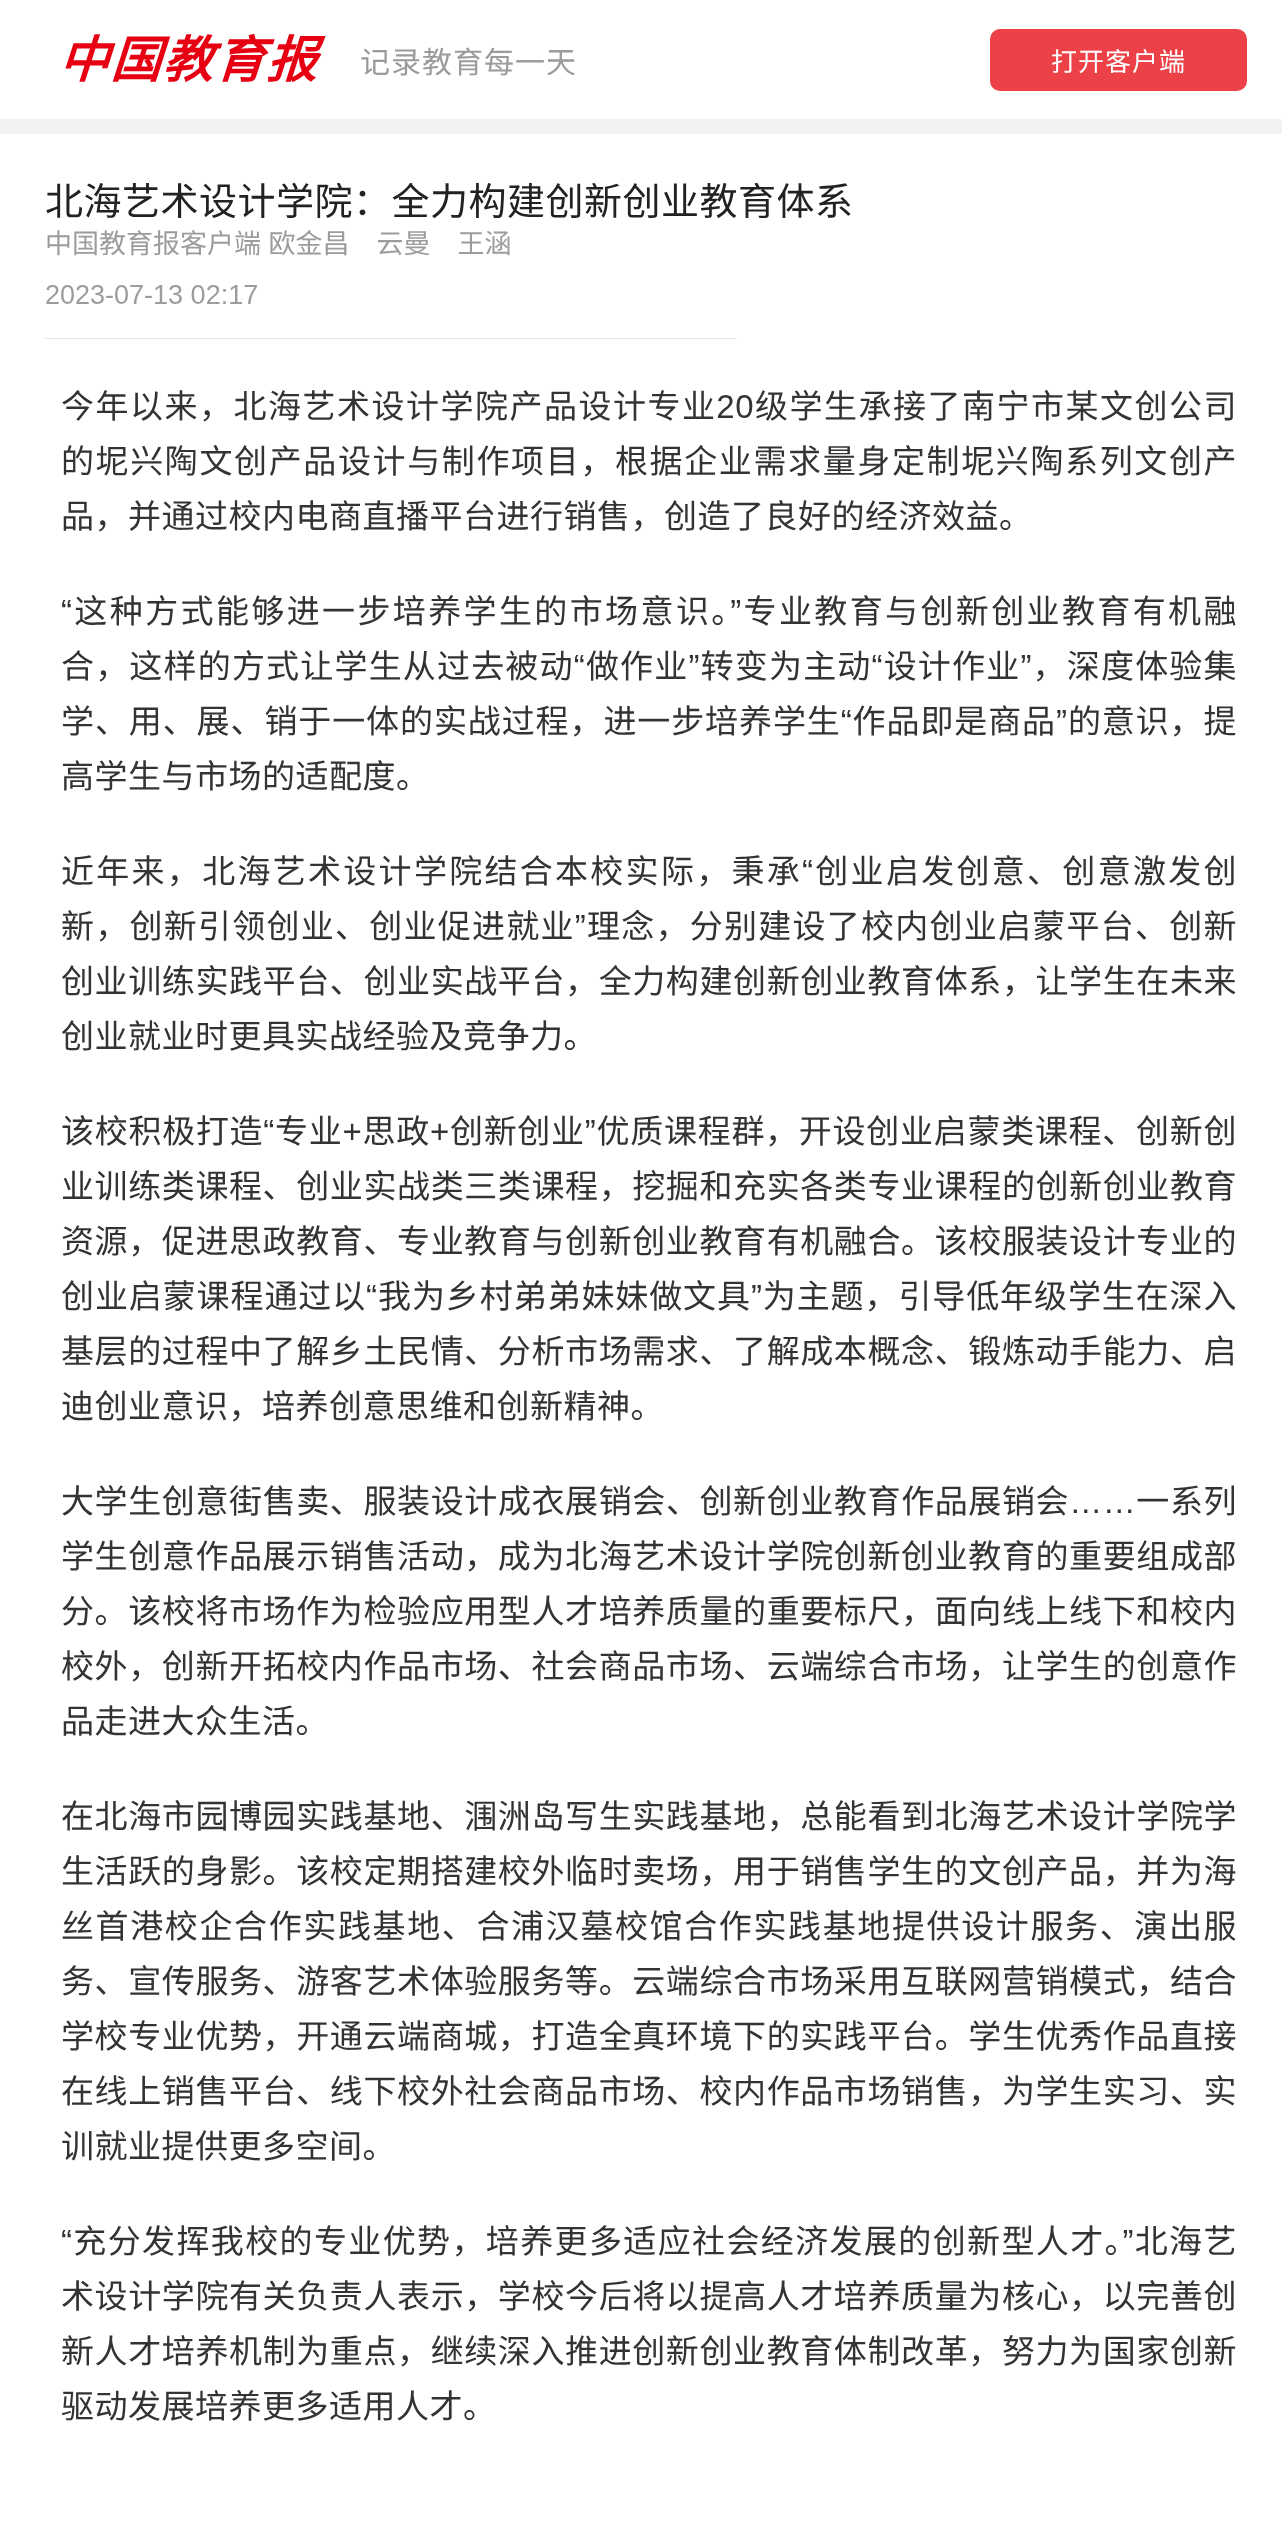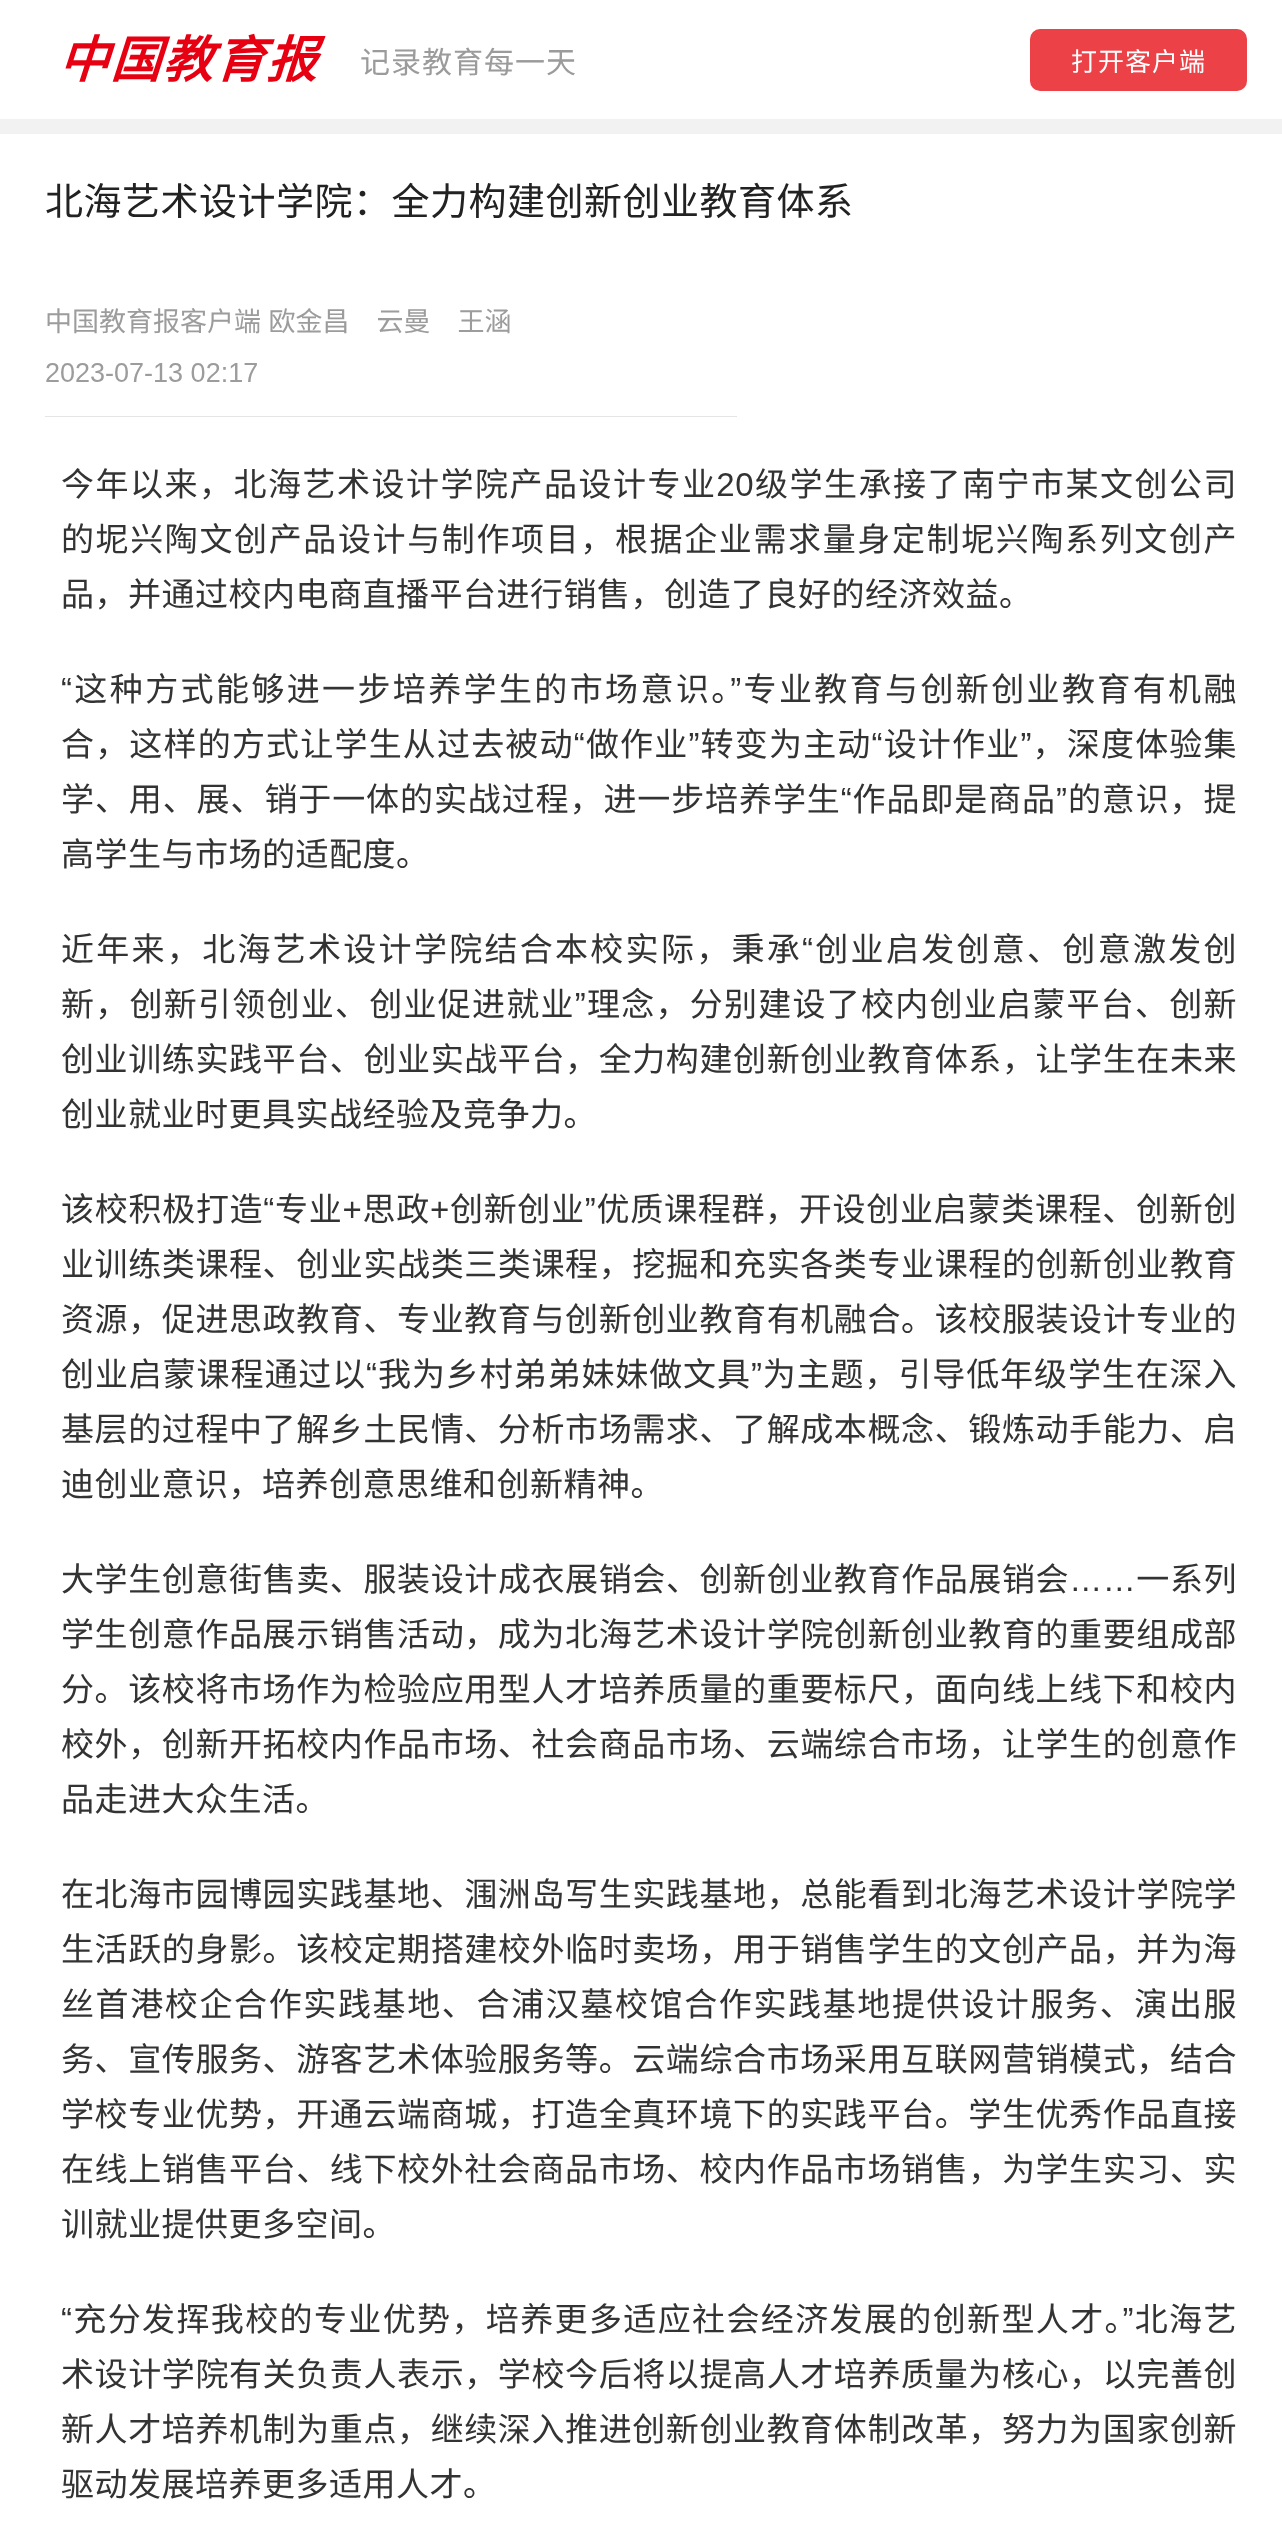--- a/index.html
+++ b/index.html
@@ -34,21 +34,21 @@
     display: inline-block;
   }
   .brand-tagline {
     color: #9b9b9b;
     font-size: 30px;
     margin-left: 40px;
     letter-spacing: 1px;
   }
   .open-app-btn {
     margin-left: auto;
-    width: 217px;
+    width: 257px;
     height: 62px;
     background: #ec4147;
     color: #ffffff;
     font-size: 26px;
     font-family: Liberation Mono, monospace;
     border: none;
     border-radius: 10px;
     cursor: pointer;
     letter-spacing: 1px;
   }
@@ -64,21 +64,20 @@
   }
   .article-title {
     margin: 44px 0 0 0;
     font-size: 38px;
     line-height: 1.3;
     font-weight: 400;
     color: #222222;
     letter-spacing: 0.5px;
   }
   .article-byline {
-    margin-top: 78px;
     color: #9c9c9c;
     font-size: 27px;
     line-height: 1.3;
   }
   .article-date {
     margin-top: 16px;
     color: #9c9c9c;
     font-size: 27px;
     line-height: 1.3;
   }

